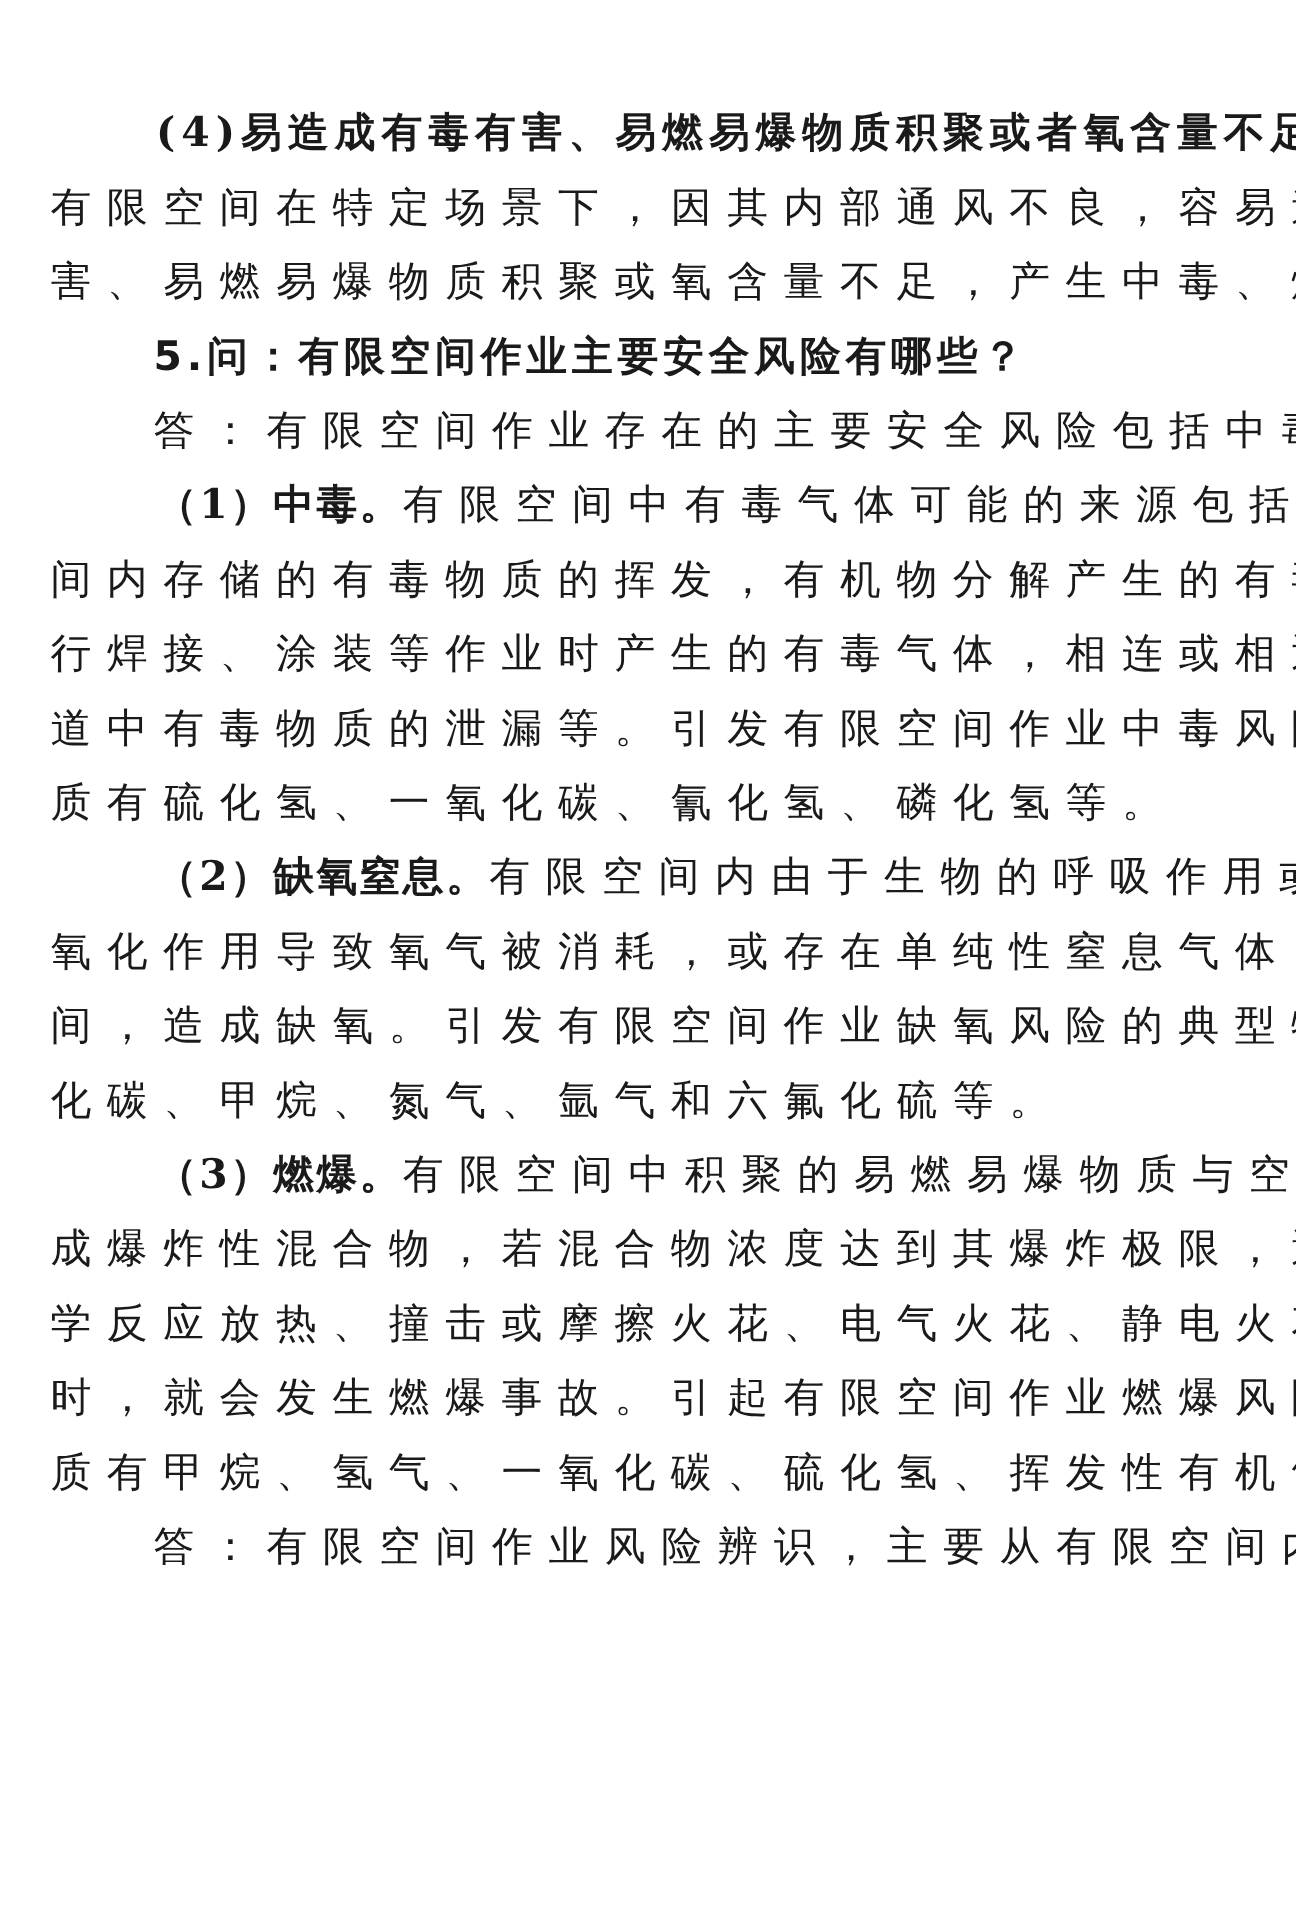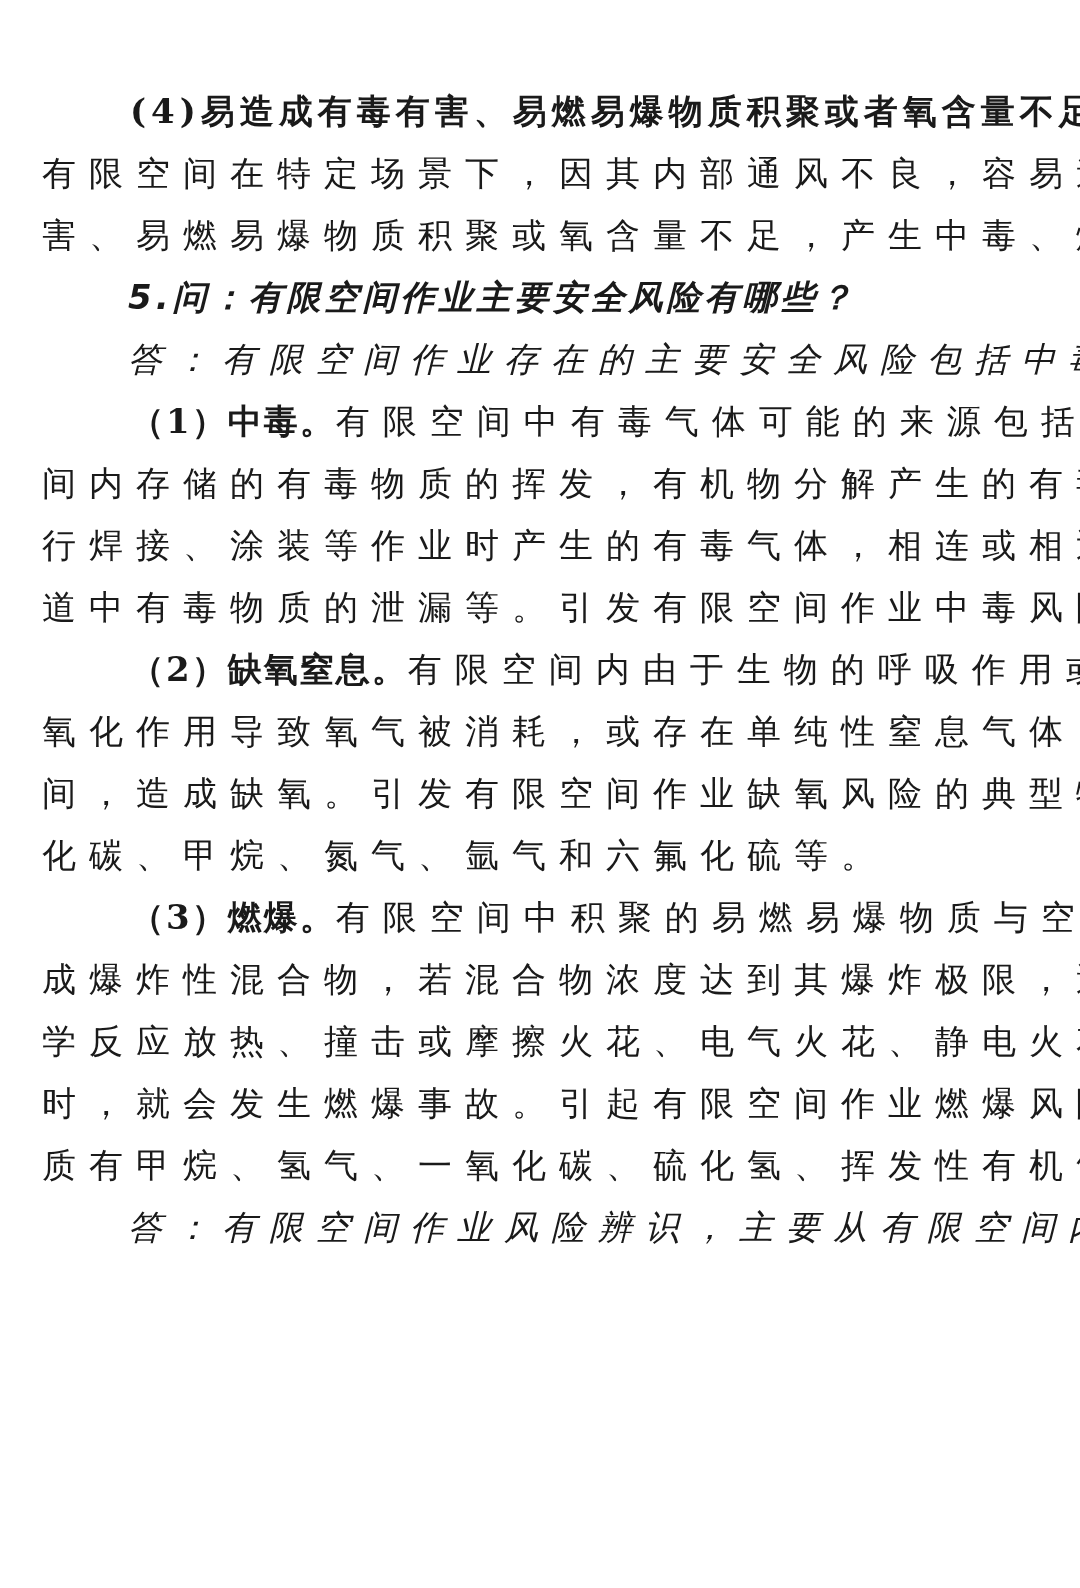--- a/index.html
+++ b/index.html
@@ -1,21 +1,21 @@
 <!DOCTYPE html>
 <html><head>
   <meta charset="utf-8">
   <style>
     html, body { margin: 0; padding: 0; background: #ffffff; }
     body { width: 1080px; height: 1588px; overflow: hidden; position: relative;
            font-family: "DejaVu Serif", "Liberation Serif", serif; color: #1a1a1a; }
     .page { position: absolute; left: 42px; top: 80px; width: 960px; }
     .line { height: 62px; line-height: 62px; font-size: 34px; white-space: nowrap;
             letter-spacing: 13px; overflow: visible; }
-    .indent { padding-left: 86px; font-style: italic; }
+    .indent { padding-left: 86px; }
     .indent-heading { padding-left: 88px; }
     .q { font-family: "DejaVu Sans", "Liberation Sans", sans-serif; font-weight: bold; letter-spacing: 4px; }
     .heavy { font-weight: bold; letter-spacing: 6px; }
   </style>
 </head>
 <body>
 
 <div class="page">
 
   <div class="line indent-heading heavy" style="letter-spacing:5px">(4)易造成有毒有害、易燃易爆物质积聚或者氧含量不足。</div>
@@ -24,20 +24,21 @@
 
   <div class="line indent q">5.问：有限空间作业主要安全风险有哪些？</div>
   <div class="line indent">答：有限空间作业存在的主要安全风险包括中毒、缺氧窒</div>
 
   <div class="line indent-heading">
     <span class="heavy" style="letter-spacing:2px">（1）中毒。</span><span>有限空间中有毒气体可能的来源包括：有限空</span>
   </div>
   <div class="line">间内存储的有毒物质的挥发，有机物分解产生的有毒气体，进</div>
   <div class="line">行焊接、涂装等作业时产生的有毒气体，相连或相近设备、管</div>
   <div class="line">道中有毒物质的泄漏等。引发有限空间作业中毒风险的典型物</div>
+  <div class="line">质有硫化氢、一氧化碳、氰化氢、磷化氢等。</div>
 
   <div class="line indent-heading">
     <span class="heavy" style="letter-spacing:2px">（2）缺氧窒息。</span><span>有限空间内由于生物的呼吸作用或物质的</span>
   </div>
   <div class="line">氧化作用导致氧气被消耗，或存在单纯性窒息气体，排挤氧空</div>
   <div class="line">间，造成缺氧。引发有限空间作业缺氧风险的典型物质有二氧</div>
   <div class="line">化碳、甲烷、氮气、氩气和六氟化硫等。</div>
 
   <div class="line indent-heading">
     <span class="heavy" style="letter-spacing:2px">（3）燃爆。</span><span>有限空间中积聚的易燃易爆物质与空气混合形</span>

